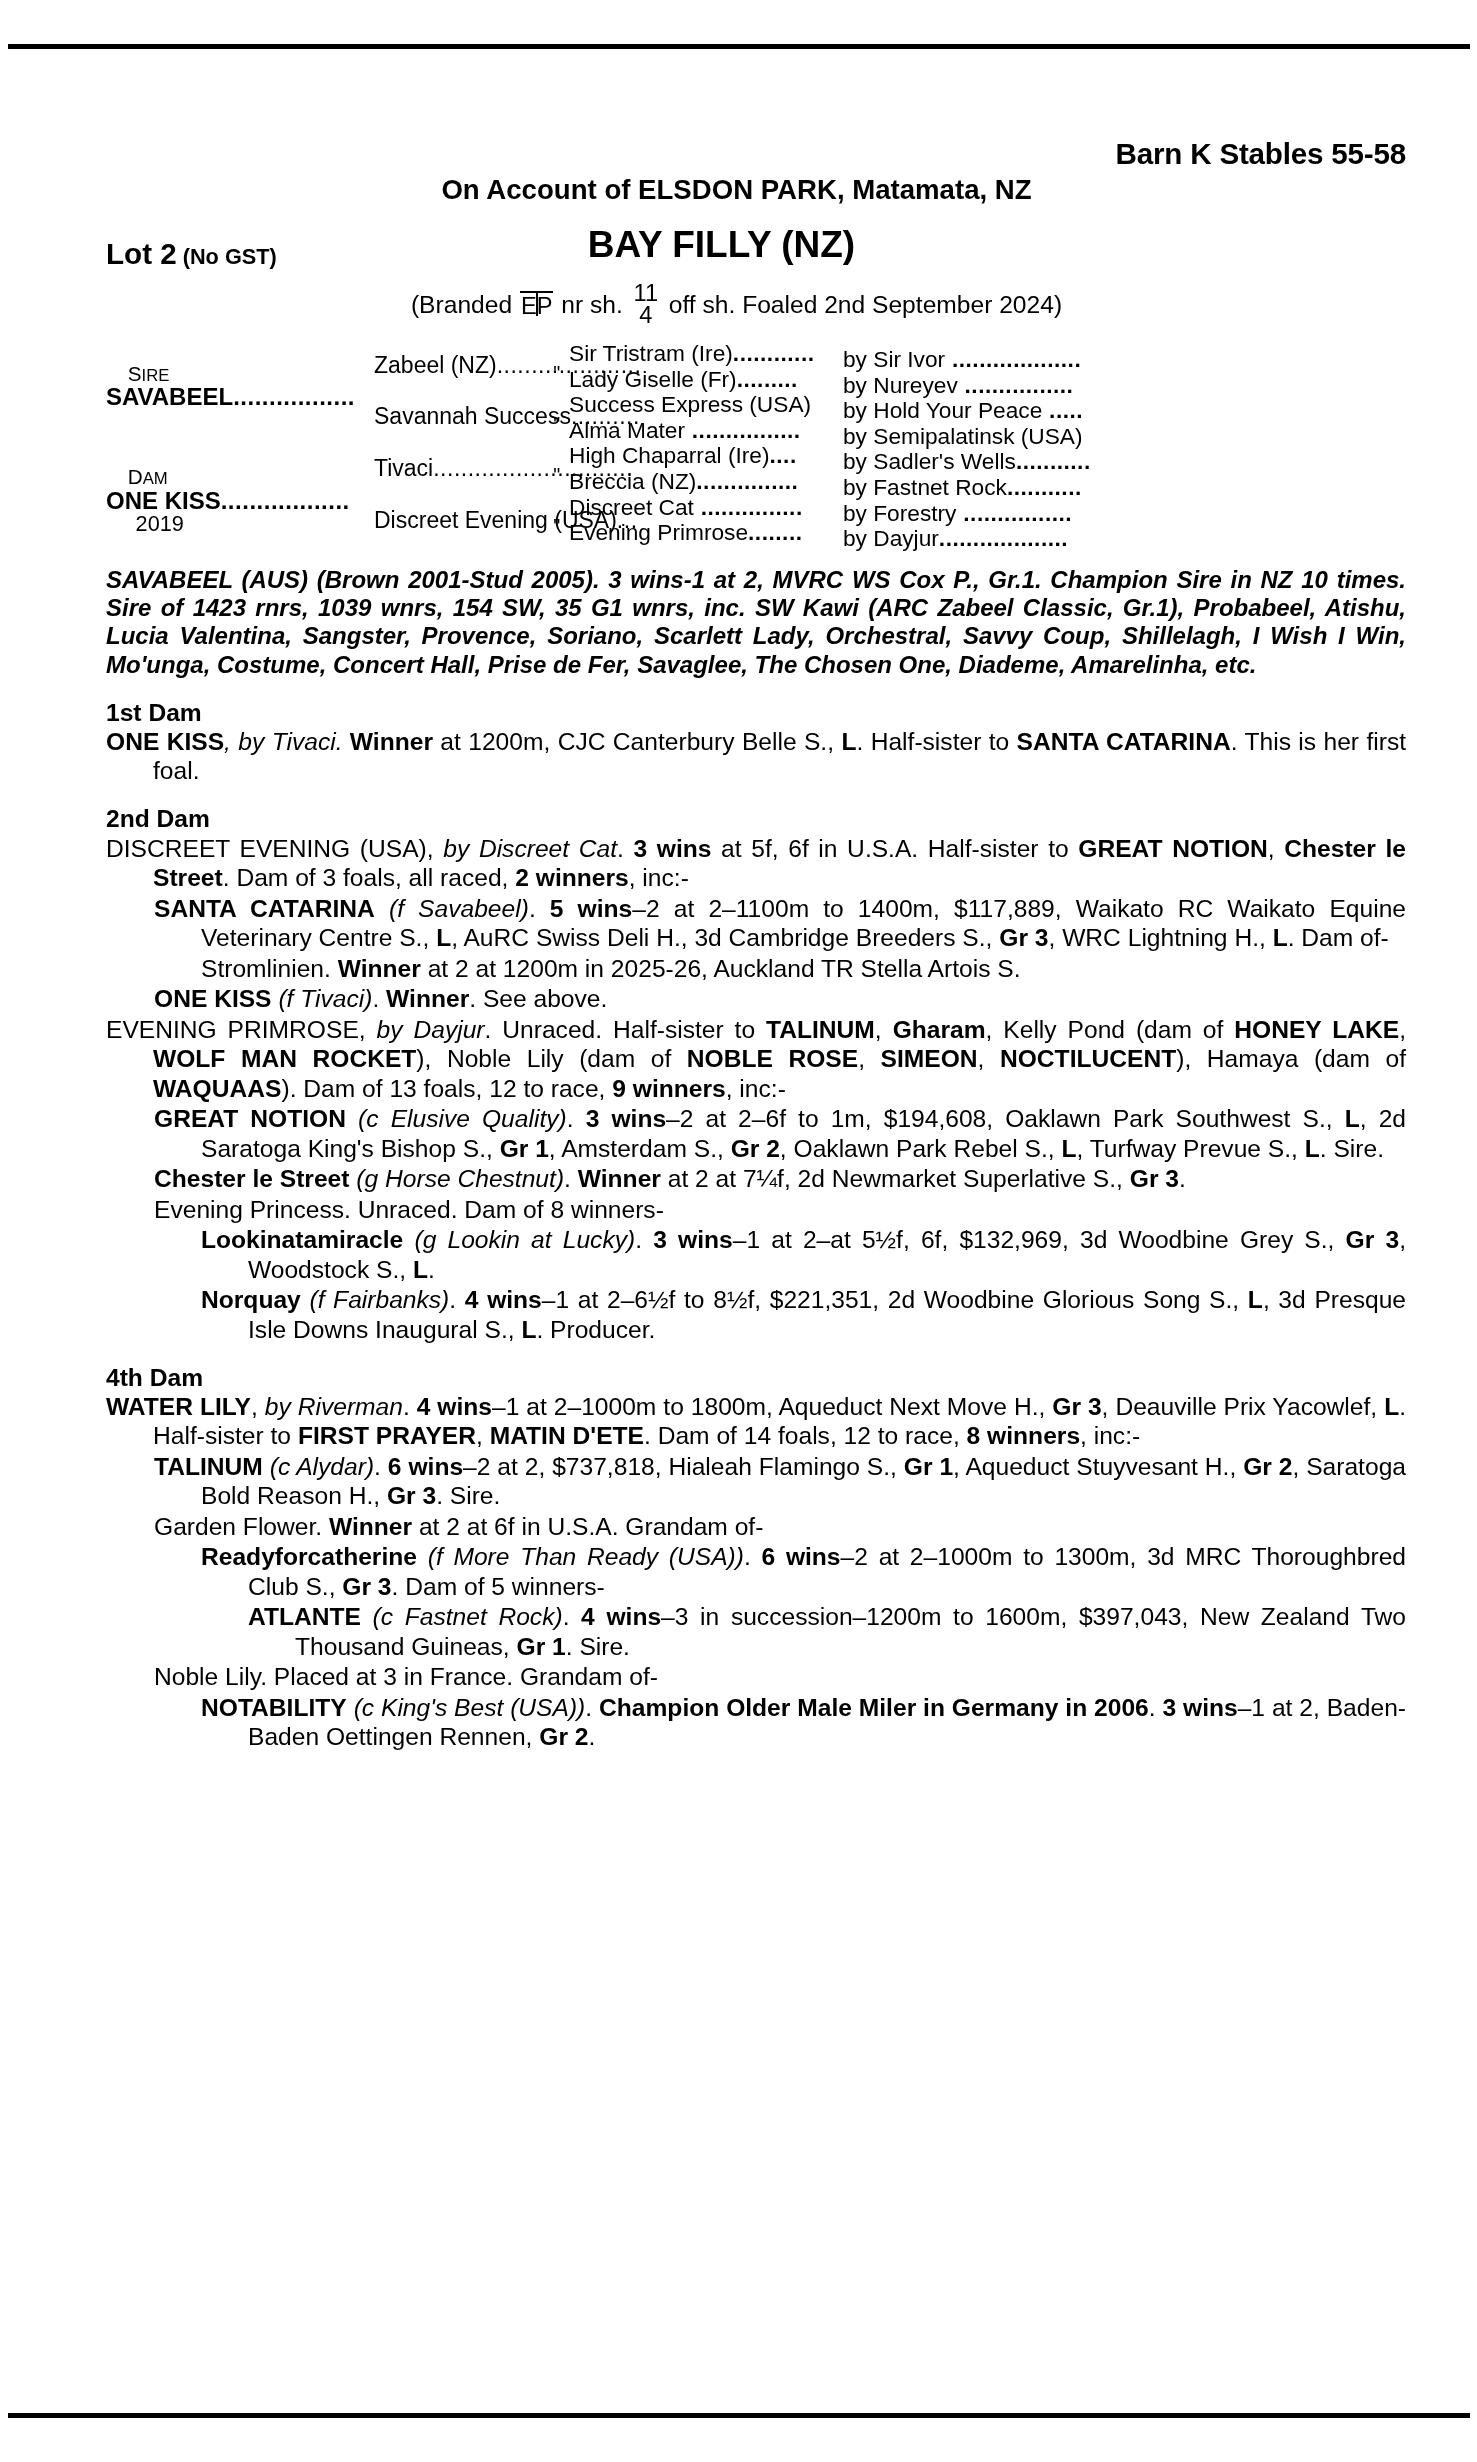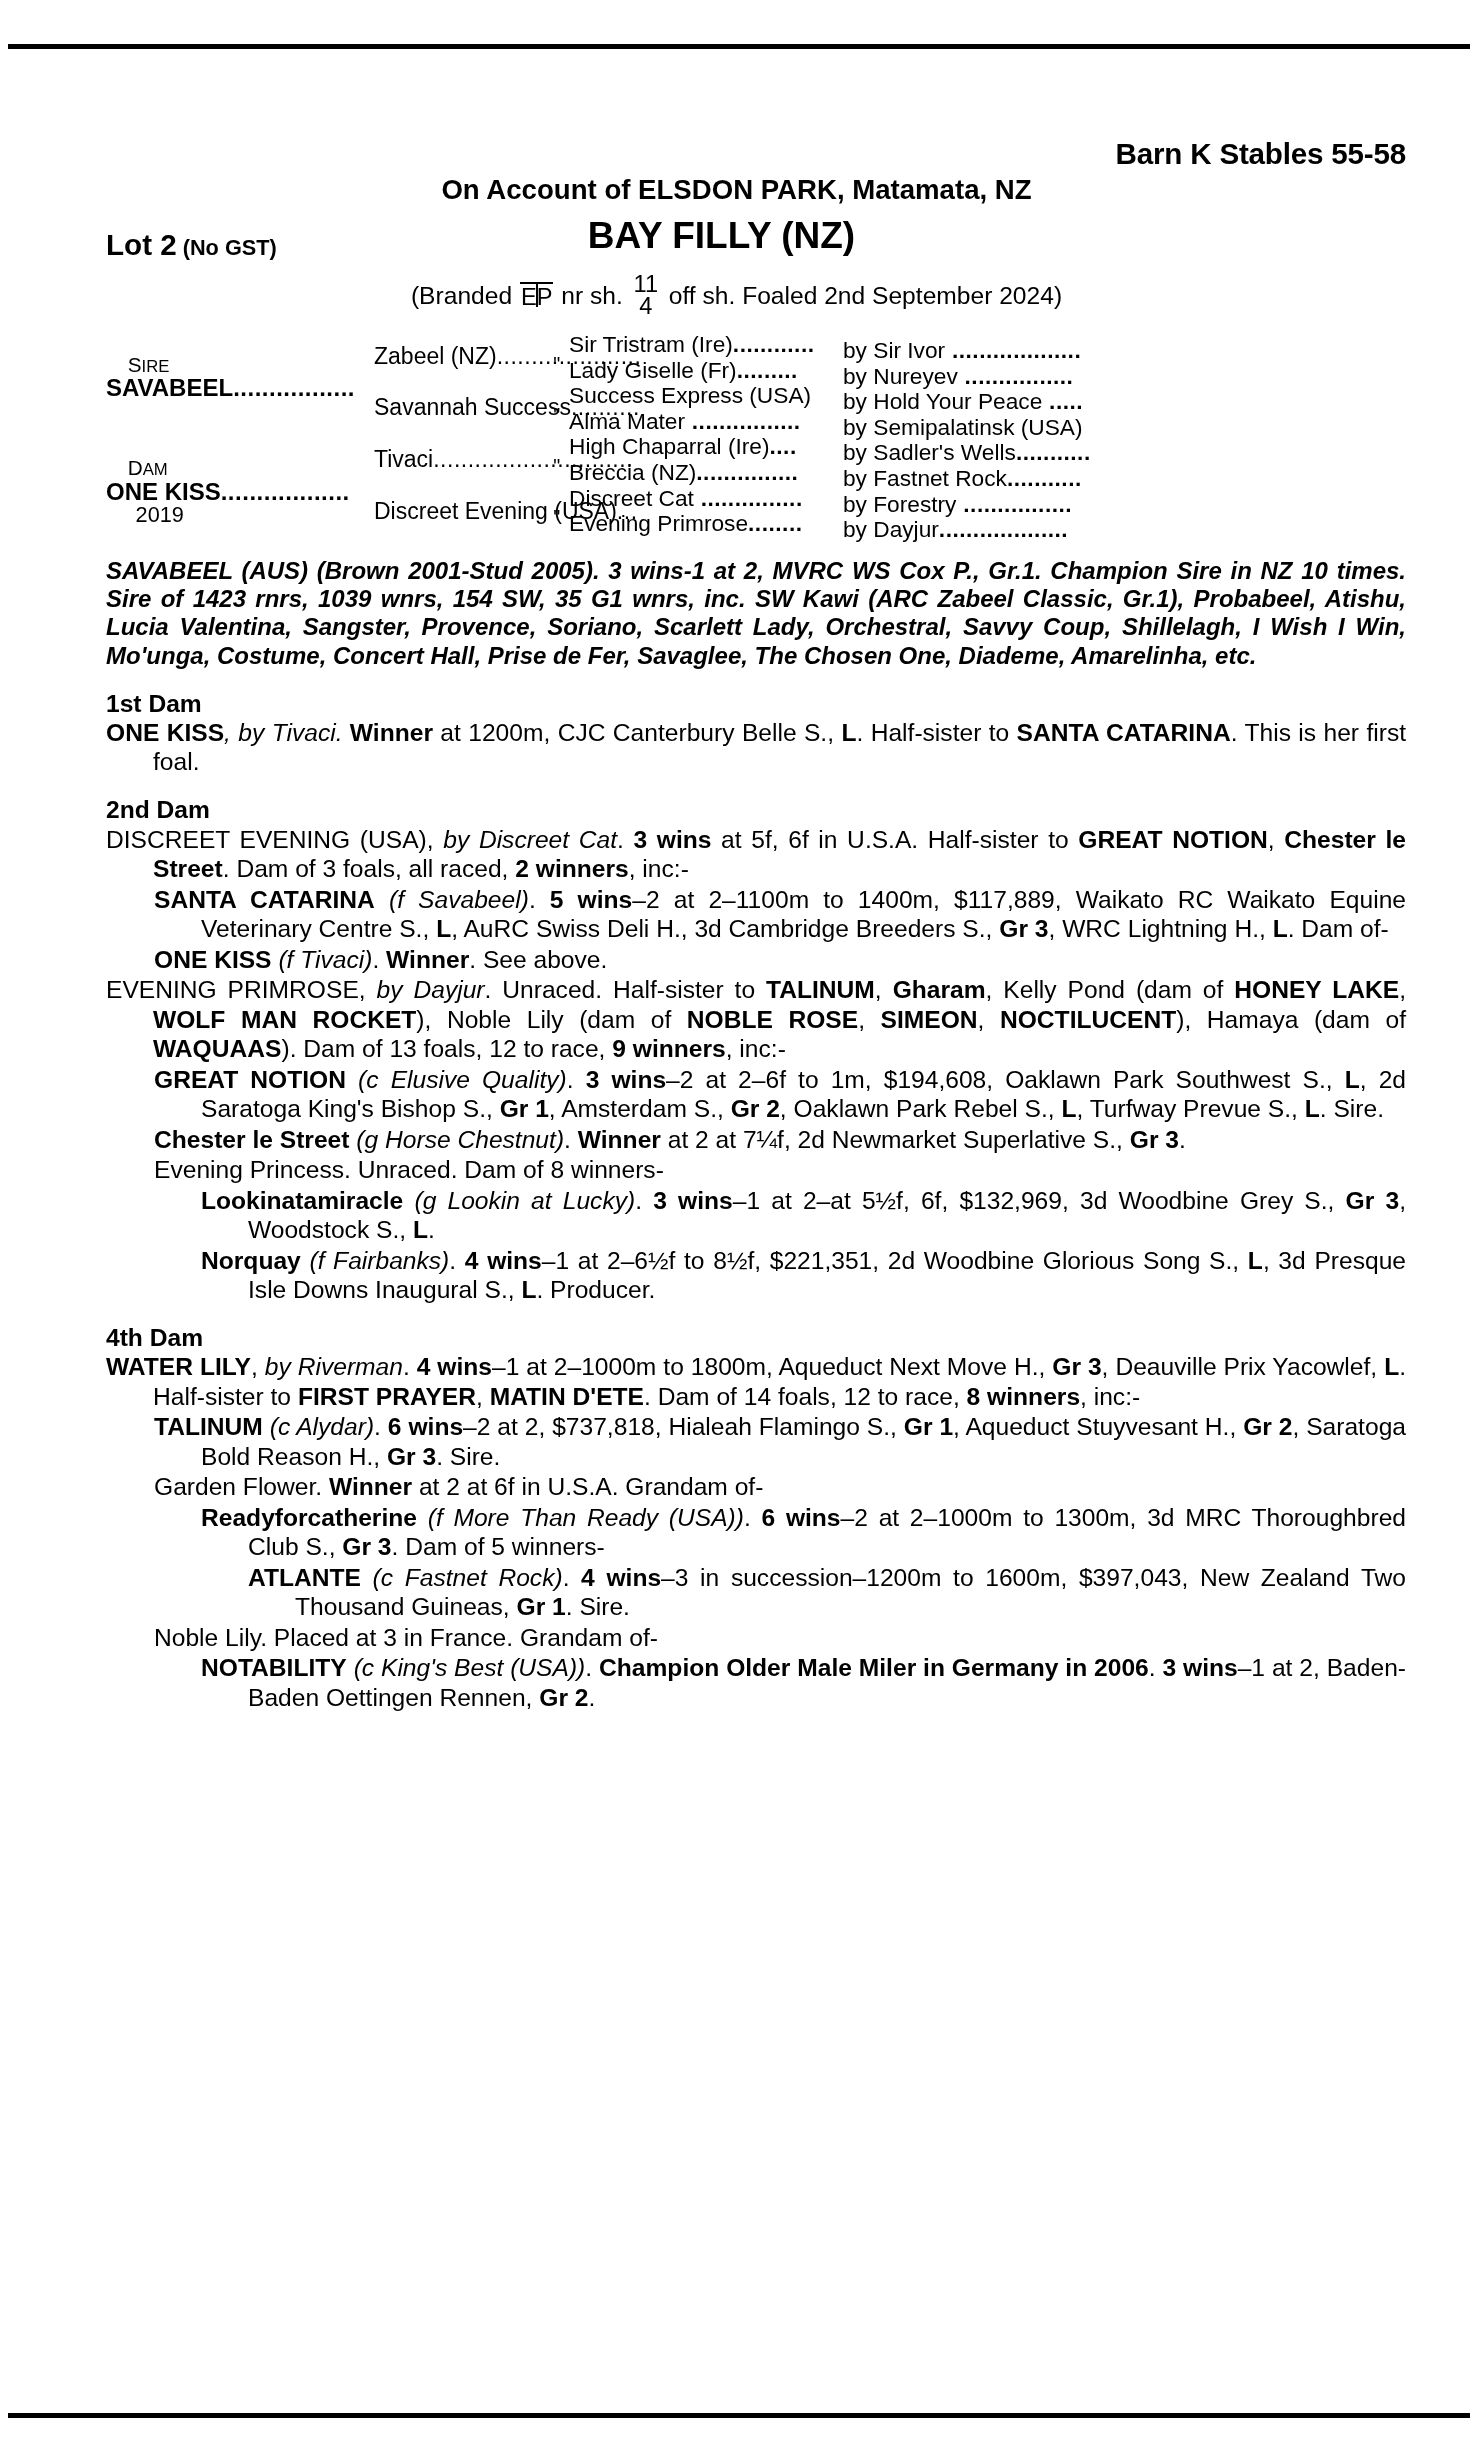--- a/index.html
+++ b/index.html
@@ -51,21 +51,21 @@
     text-align: center;
     font-weight: bold;
     font-size: 27.6px;
     margin-top: 6.9px;
     line-height: 1.05;
     padding-right: 39px;
   }
   .lotline {
     position: relative;
     height: 47px;
-    margin-top: 12px;
+    margin-top: 21px;
   }
   .lot {
     position: absolute;
     left: 0;
     bottom: 2px;
     font-weight: bold;
     font-size: 29.6px;
     white-space: nowrap;
   }
   .lot .gst {
@@ -282,20 +282,21 @@
     </div>
 
     <div class="sirepara">SAVABEEL (AUS) (Brown 2001-Stud 2005). 3 wins-1 at 2, MVRC WS Cox P., Gr.1. Champion Sire in NZ 10 times. Sire of 1423 rnrs, 1039 wnrs, 154 SW, 35 G1 wnrs, inc. SW Kawi (ARC Zabeel Classic, Gr.1), Probabeel, Atishu, Lucia Valentina, Sangster, Provence, Soriano, Scarlett Lady, Orchestral, Savvy Coup, Shillelagh, I Wish I Win, Mo'unga, Costume, Concert Hall, Prise de Fer, Savaglee, The Chosen One, Diademe, Amarelinha, etc.</div>
 
     <h2 class="dam-head">1st Dam</h2>
     <p class="entry hang1"><b>ONE KISS</b><i>, by Tivaci. </i><b>Winner</b><span> at 1200m, CJC Canterbury Belle S., </span><b>L</b><span>. Half-sister to </span><b>SANTA CATARINA</b><span>. This is her first foal.</span></p>
 
     <h2 class="dam-head">2nd Dam</h2>
     <p class="entry hang1">DISCREET EVENING (USA), <i>by Discreet Cat</i>. <b>3 wins</b> at 5f, 6f in U.S.A. Half-sister to <b>GREAT NOTION</b>, <b>Chester le Street</b>. Dam of 3 foals, all raced, <b>2 winners</b>, inc:-</p>
     <p class="entry hang2"><b>SANTA CATARINA</b> <i>(f Savabeel)</i>. <b>5 wins</b>–2 at 2–1100m to 1400m, $117,889, Waikato RC Waikato Equine Veterinary Centre S., <b>L</b>, AuRC Swiss Deli H., 3d Cambridge Breeders S., <b>Gr 3</b>, WRC Lightning H., <b>L</b>. Dam of-</p>
+    <p class="entry hang3">Stromlinien. <b>Winner</b> at 2 at 1200m in 2025-26, Auckland TR Stella Artois S.</p>
     <p class="entry hang2"><b>ONE KISS</b> <i>(f Tivaci)</i>. <b>Winner</b>. See above.</p>
 
     <p class="entry hang1">EVENING PRIMROSE, <i>by Dayjur</i>. Unraced. Half-sister to <b>TALINUM</b>, <b>Gharam</b>, Kelly Pond (dam of <b>HONEY LAKE</b>, <b>WOLF MAN ROCKET</b>), Noble Lily (dam of <b>NOBLE ROSE</b>, <b>SIMEON</b>, <b>NOCTILUCENT</b>), Hamaya (dam of <b>WAQUAAS</b>). Dam of 13 foals, 12 to race, <b>9 winners</b>, inc:-</p>
     <p class="entry hang2"><b>GREAT NOTION</b> <i>(c Elusive Quality)</i>. <b>3 wins</b>–2 at 2–6f to 1m, $194,608, Oaklawn Park Southwest S., <b>L</b>, 2d Saratoga King's Bishop S., <b>Gr 1</b>, Amsterdam S., <b>Gr 2</b>, Oaklawn Park Rebel S., <b>L</b>, Turfway Prevue S., <b>L</b>. Sire.</p>
     <p class="entry hang2"><b>Chester le Street</b> <i>(g Horse Chestnut)</i>. <b>Winner</b> at 2 at 7¼f, 2d Newmarket Superlative S., <b>Gr 3</b>.</p>
     <p class="entry hang2">Evening Princess. Unraced. Dam of 8 winners-</p>
     <p class="entry hang3"><b>Lookinatamiracle</b> <i>(g Lookin at Lucky)</i>. <b>3 wins</b>–1 at 2–at 5½f, 6f, $132,969, 3d Woodbine Grey S., <b>Gr 3</b>, Woodstock S., <b>L</b>.</p>
     <p class="entry hang3"><b>Norquay</b> <i>(f Fairbanks)</i>. <b>4 wins</b>–1 at 2–6½f to 8½f, $221,351, 2d Woodbine Glorious Song S., <b>L</b>, 3d Presque Isle Downs Inaugural S., <b>L</b>. Producer.</p>
 
     <h2 class="dam-head">4th Dam</h2>

